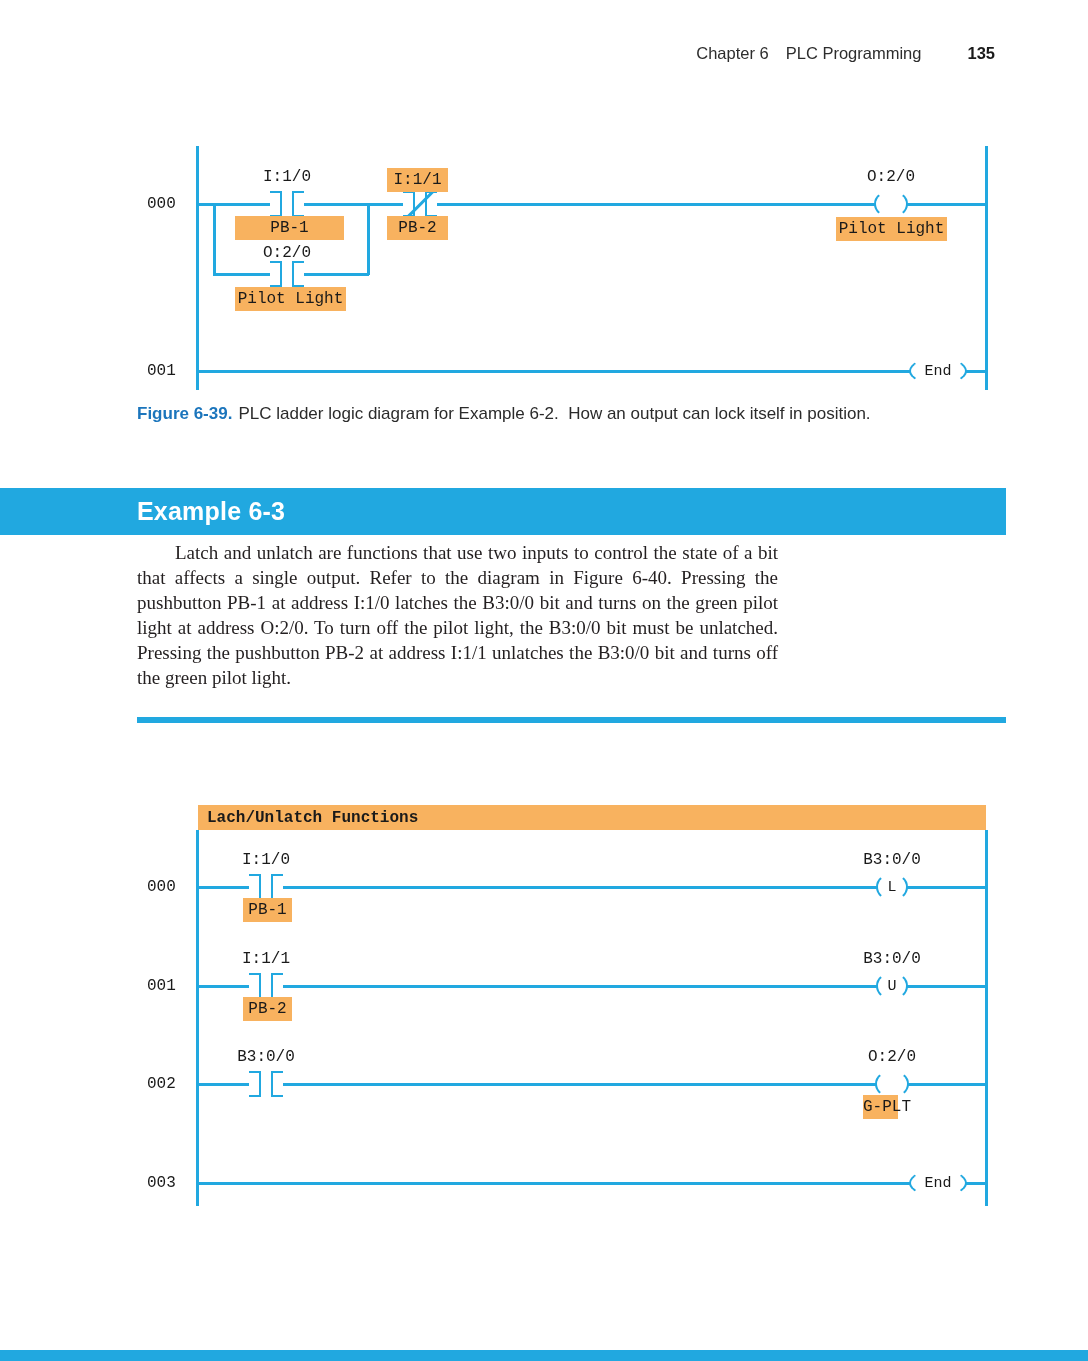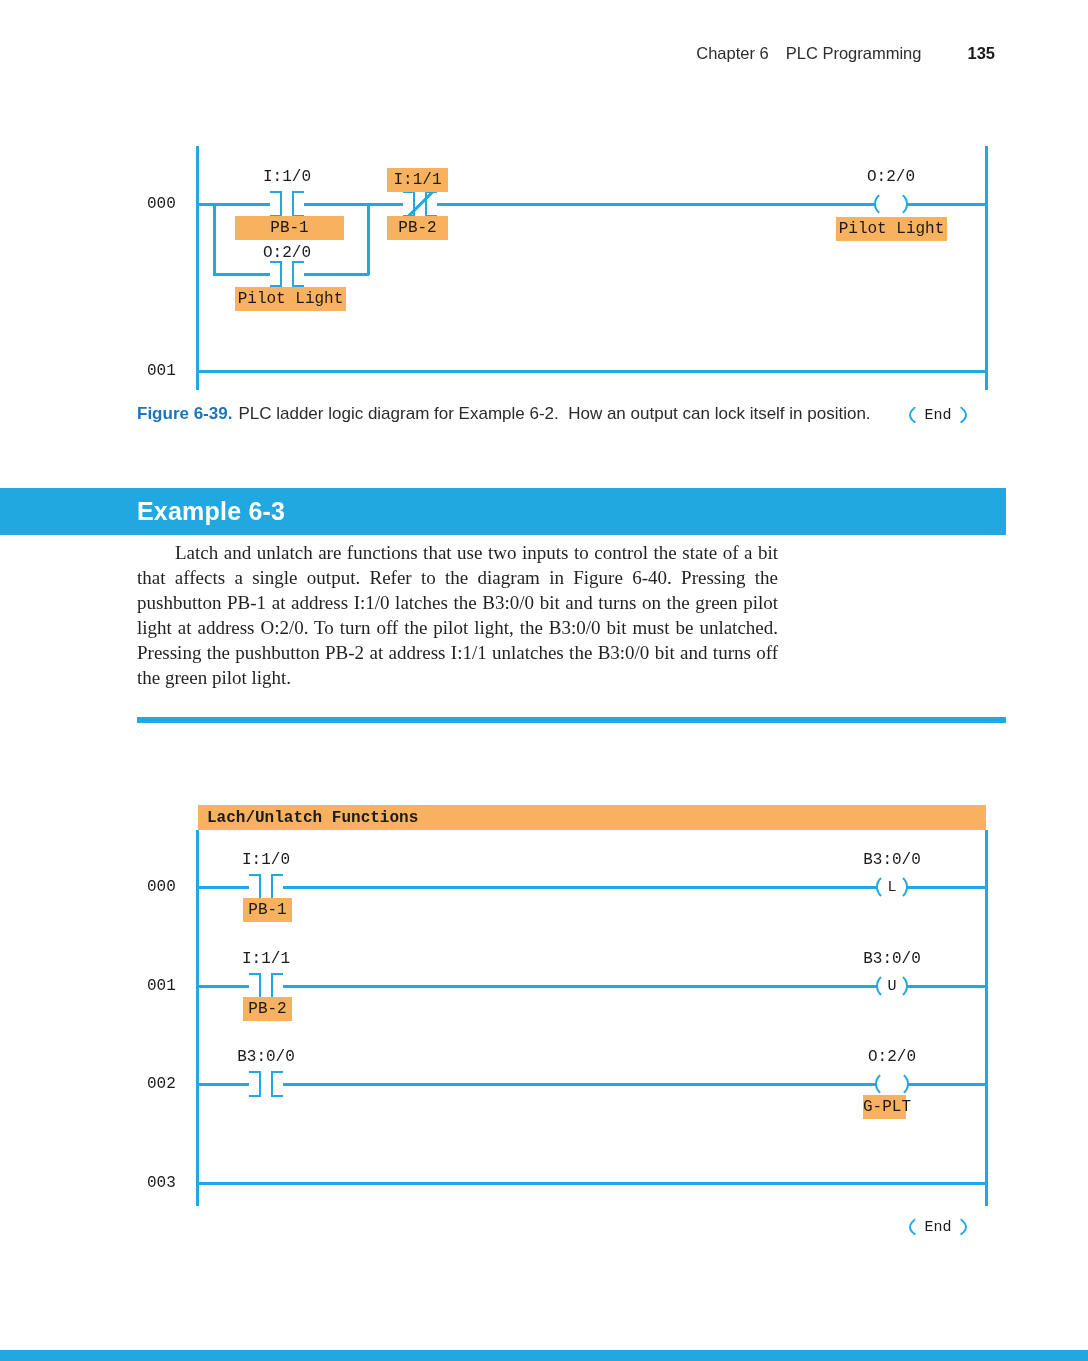--- a/index.html
+++ b/index.html
@@ -26,21 +26,21 @@
 
   .contact{position:absolute;width:34px;height:26px;background:#fff;display:flex;justify-content:space-between;z-index:2;}
   .br{width:12px;height:100%;}
   .brL{border-top:2.5px solid var(--blue);border-bottom:2.5px solid var(--blue);border-right:2.5px solid var(--blue);}
   .brR{border-top:2.5px solid var(--blue);border-bottom:2.5px solid var(--blue);border-left:2.5px solid var(--blue);}
   .slash{position:absolute;left:15.5px;top:-7px;width:2.5px;height:40px;background:var(--blue);transform:rotate(45deg);}
 
   .coil{position:absolute;width:34px;height:28px;border:2.5px solid var(--blue);border-top-color:transparent;border-bottom-color:transparent;border-radius:50%;background:#fff;z-index:2;
         display:flex;align-items:center;justify-content:center;
         font-family:"Liberation Mono","DejaVu Sans Mono",monospace;font-size:15px;color:#1a1a1a;}
-  .coil.wide{width:58px;margin-top:44px;}
+  .coil.wide{width:58px;}
   .coil.small{width:32px;}
 
   .addr{position:absolute;width:100px;text-align:center;font-family:"Liberation Mono","DejaVu Sans Mono",monospace;font-size:16px;color:#1a1a1a;z-index:3;white-space:nowrap;}
   .tag{position:absolute;height:24px;background:var(--orange);text-align:center;line-height:24px;font-family:"Liberation Mono","DejaVu Sans Mono",monospace;font-size:16px;color:#1a1a1a;z-index:3;white-space:nowrap;}
   .rungnum{position:absolute;left:-49px;width:44px;font-family:"Liberation Mono","DejaVu Sans Mono",monospace;font-size:16px;color:#1a1a1a;}
 
   
   .caption{position:absolute;font-size:17px;color:#2b2b2b;white-space:nowrap;}
   .caption .cl{font-weight:bold;color:var(--capblue);margin-right:6px;}
 
@@ -146,21 +146,21 @@
 
     <div class="rungnum" style="top:272px;">002</div>
     <div class="h" style="left:2px;top:280px;width:787px;"></div>
     <div class="addr" style="left:20px;top:245px;">B3:0/0</div>
     <div class="contact" style="left:53px;top:268px;">
         <span class="br brL"></span>
         <span class="br brR"></span>
       </div>
     <div class="addr" style="left:646px;top:245px;">O:2/0</div>
     <div class="coil" style="left:679px;top:267px;"></div>
-    <div class="tag" style="left:667px;top:292px;width:43px;">G-PLT</div>
+    <div class="tag" style="left:667px;top:292px;width:35px;">G-PLT</div>
 
     <div class="rungnum" style="top:371px;">003</div>
     <div class="h" style="left:2px;top:379px;width:787px;"></div>
     <div class="coil wide" style="left:713px;top:366px;">End</div>
   </div>
 
 
   <div class="footband"></div>
 
 </div>

